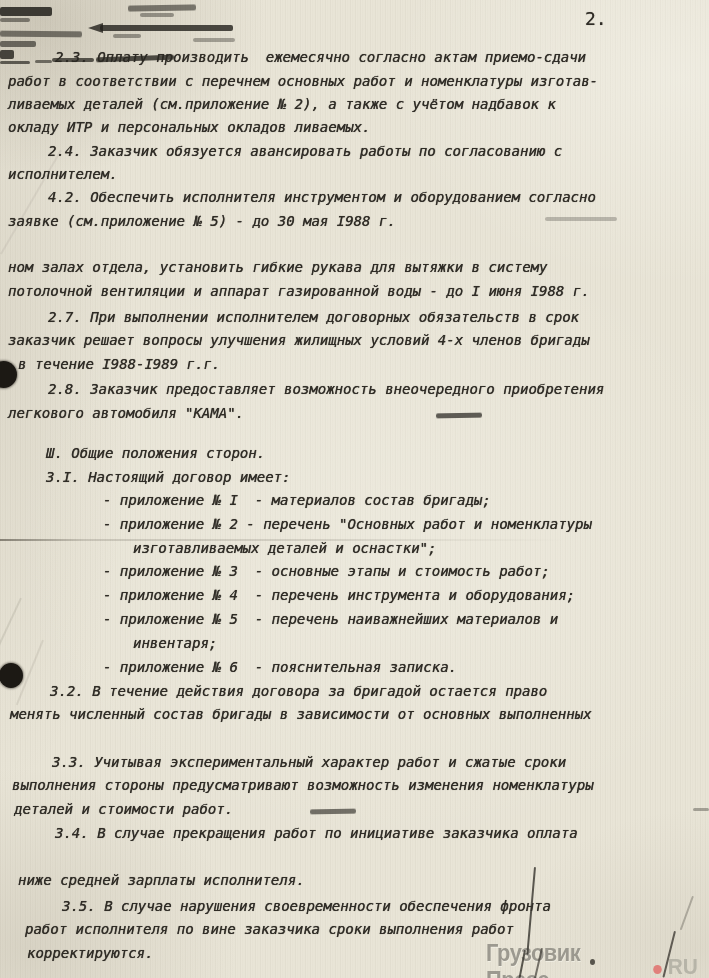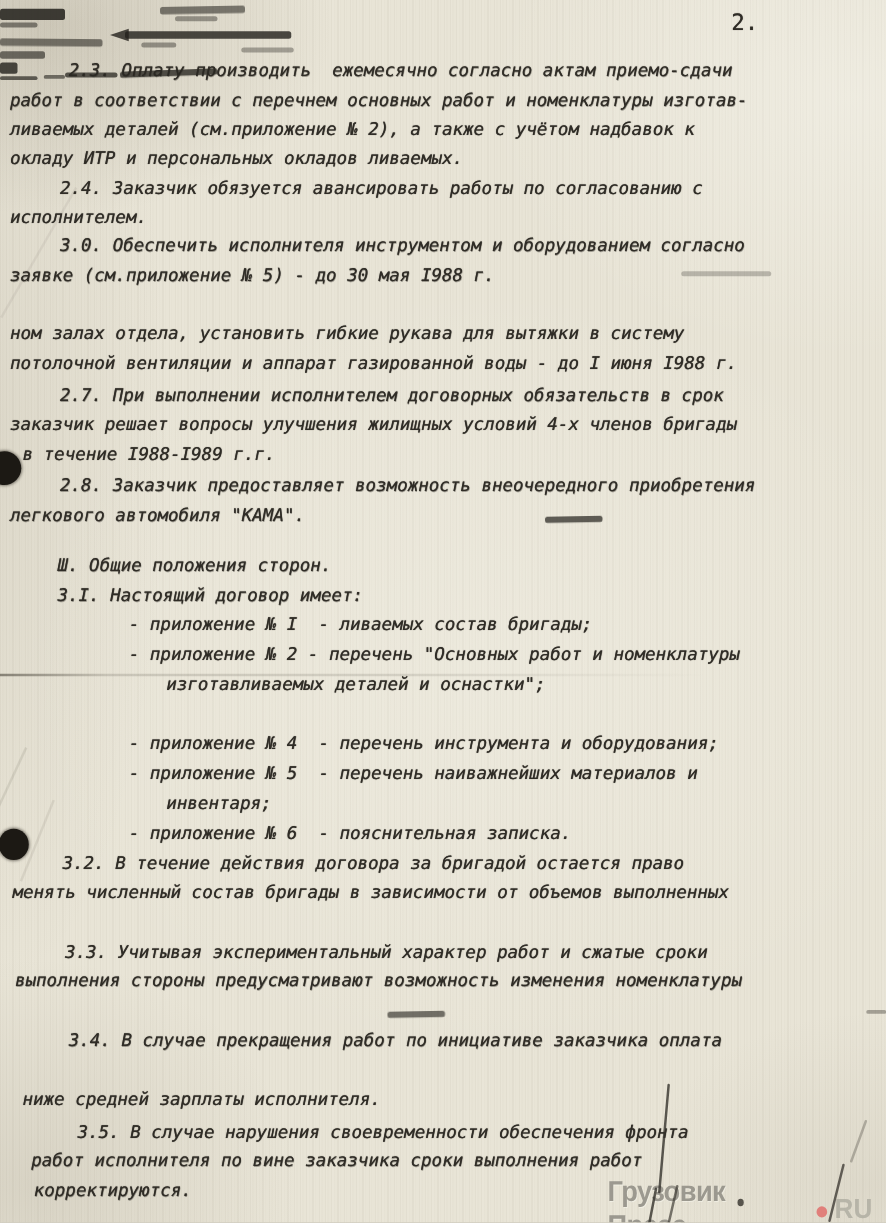--- a/index.html
+++ b/index.html
@@ -73,42 +73,44 @@
 <div class="page">
 
   <div class="page-number">2.</div>
 
   <div class="ln" style="left:55px;top:50px">2.3. Оплату производить  ежемесячно согласно актам приемо-сдачи</div>
   <div class="ln" style="left:8px;top:74px">работ в соответствии с перечнем основных работ и номенклатуры изготав-</div>
   <div class="ln" style="left:8px;top:97px">ливаемых деталей (см.приложение № 2), а также с учётом надбавок к</div>
   <div class="ln" style="left:8px;top:120px">окладу ИТР и персональных окладов ливаемых.</div>
   <div class="ln" style="left:48px;top:144px">2.4. Заказчик обязуется авансировать работы по согласованию с</div>
   <div class="ln" style="left:8px;top:167px">исполнителем.</div>
-  <div class="ln" style="left:48px;top:190px">3.0. Обеспечить исполнителя инструментом и оборудованием согласно</div>
+  <div class="ln" style="left:48px;top:190px">4.2. Обеспечить исполнителя инструментом и оборудованием согласно</div>
   <div class="ln" style="left:8px;top:214px">заявке (см.приложение № 5) - до 30 мая I988 г.</div>
   <div class="ln" style="left:8px;top:260px">ном залах отдела, установить гибкие рукава для вытяжки в систему</div>
   <div class="ln" style="left:8px;top:284px">потолочной вентиляции и аппарат газированной воды - до I июня I988 г.</div>
   <div class="ln" style="left:48px;top:310px">2.7. При выполнении исполнителем договорных обязательств в срок</div>
   <div class="ln" style="left:8px;top:333px">заказчик решает вопросы улучшения жилищных условий 4-х членов бригады</div>
   <div class="ln" style="left:18px;top:357px">в течение I988-I989 г.г.</div>
   <div class="ln" style="left:48px;top:382px">2.8. Заказчик предоставляет возможность внеочередного приобретения</div>
   <div class="ln" style="left:8px;top:406px">легкового автомобиля "КАМА".</div>
   <div class="ln" style="left:46px;top:446px">Ш. Общие положения сторон.</div>
   <div class="ln" style="left:46px;top:470px">3.I. Настоящий договор имеет:</div>
-  <div class="ln" style="left:103px;top:493px">- приложение № I  - ливаемых состав бригады;</div>
+  <div class="ln" style="left:103px;top:493px">- приложение № I  - материалов состав бригады;</div>
   <div class="ln" style="left:103px;top:517px">- приложение № 2 - перечень "Основных работ и номенклатуры</div>
   <div class="ln" style="left:133px;top:541px">изготавливаемых деталей и оснастки";</div>
+  <div class="ln" style="left:103px;top:564px">- приложение № 3  - основные этапы и стоимость работ;</div>
   <div class="ln" style="left:103px;top:588px">- приложение № 4  - перечень инструмента и оборудования;</div>
   <div class="ln" style="left:103px;top:612px">- приложение № 5  - перечень наиважнейших материалов и</div>
   <div class="ln" style="left:133px;top:636px">инвентаря;</div>
   <div class="ln" style="left:103px;top:660px">- приложение № 6  - пояснительная записка.</div>
   <div class="ln" style="left:50px;top:684px">3.2. В течение действия договора за бригадой остается право</div>
-  <div class="ln" style="left:10px;top:707px">менять численный состав бригады в зависимости от объемов выполненных</div>
+  <div class="ln" style="left:10px;top:707px">менять численный состав бригады в зависимости от основных выполненных</div>
   <div class="ln" style="left:52px;top:755px">3.3. Учитывая экспериментальный характер работ и сжатые сроки</div>
   <div class="ln" style="left:12px;top:778px">выполнения стороны предусматривают возможность изменения номенклатуры</div>
+  <div class="ln" style="left:14px;top:802px">деталей и стоимости работ.</div>
   <div class="ln" style="left:55px;top:826px">3.4. В случае прекращения работ по инициативе заказчика оплата</div>
   <div class="ln" style="left:18px;top:873px">ниже средней зарплаты исполнителя.</div>
   <div class="ln" style="left:62px;top:899px">3.5. В случае нарушения своевременности обеспечения фронта</div>
   <div class="ln" style="left:25px;top:922px">работ исполнителя по вине заказчика сроки выполнения работ</div>
   <div class="ln" style="left:27px;top:946px">корректируются.</div>
 
   <div class="hole hole-top"></div>
   <div class="hole hole-bottom"></div>
 
   <div class="smudge" style="left:0;top:7px;width:52px;height:9px;opacity:.85"></div>

